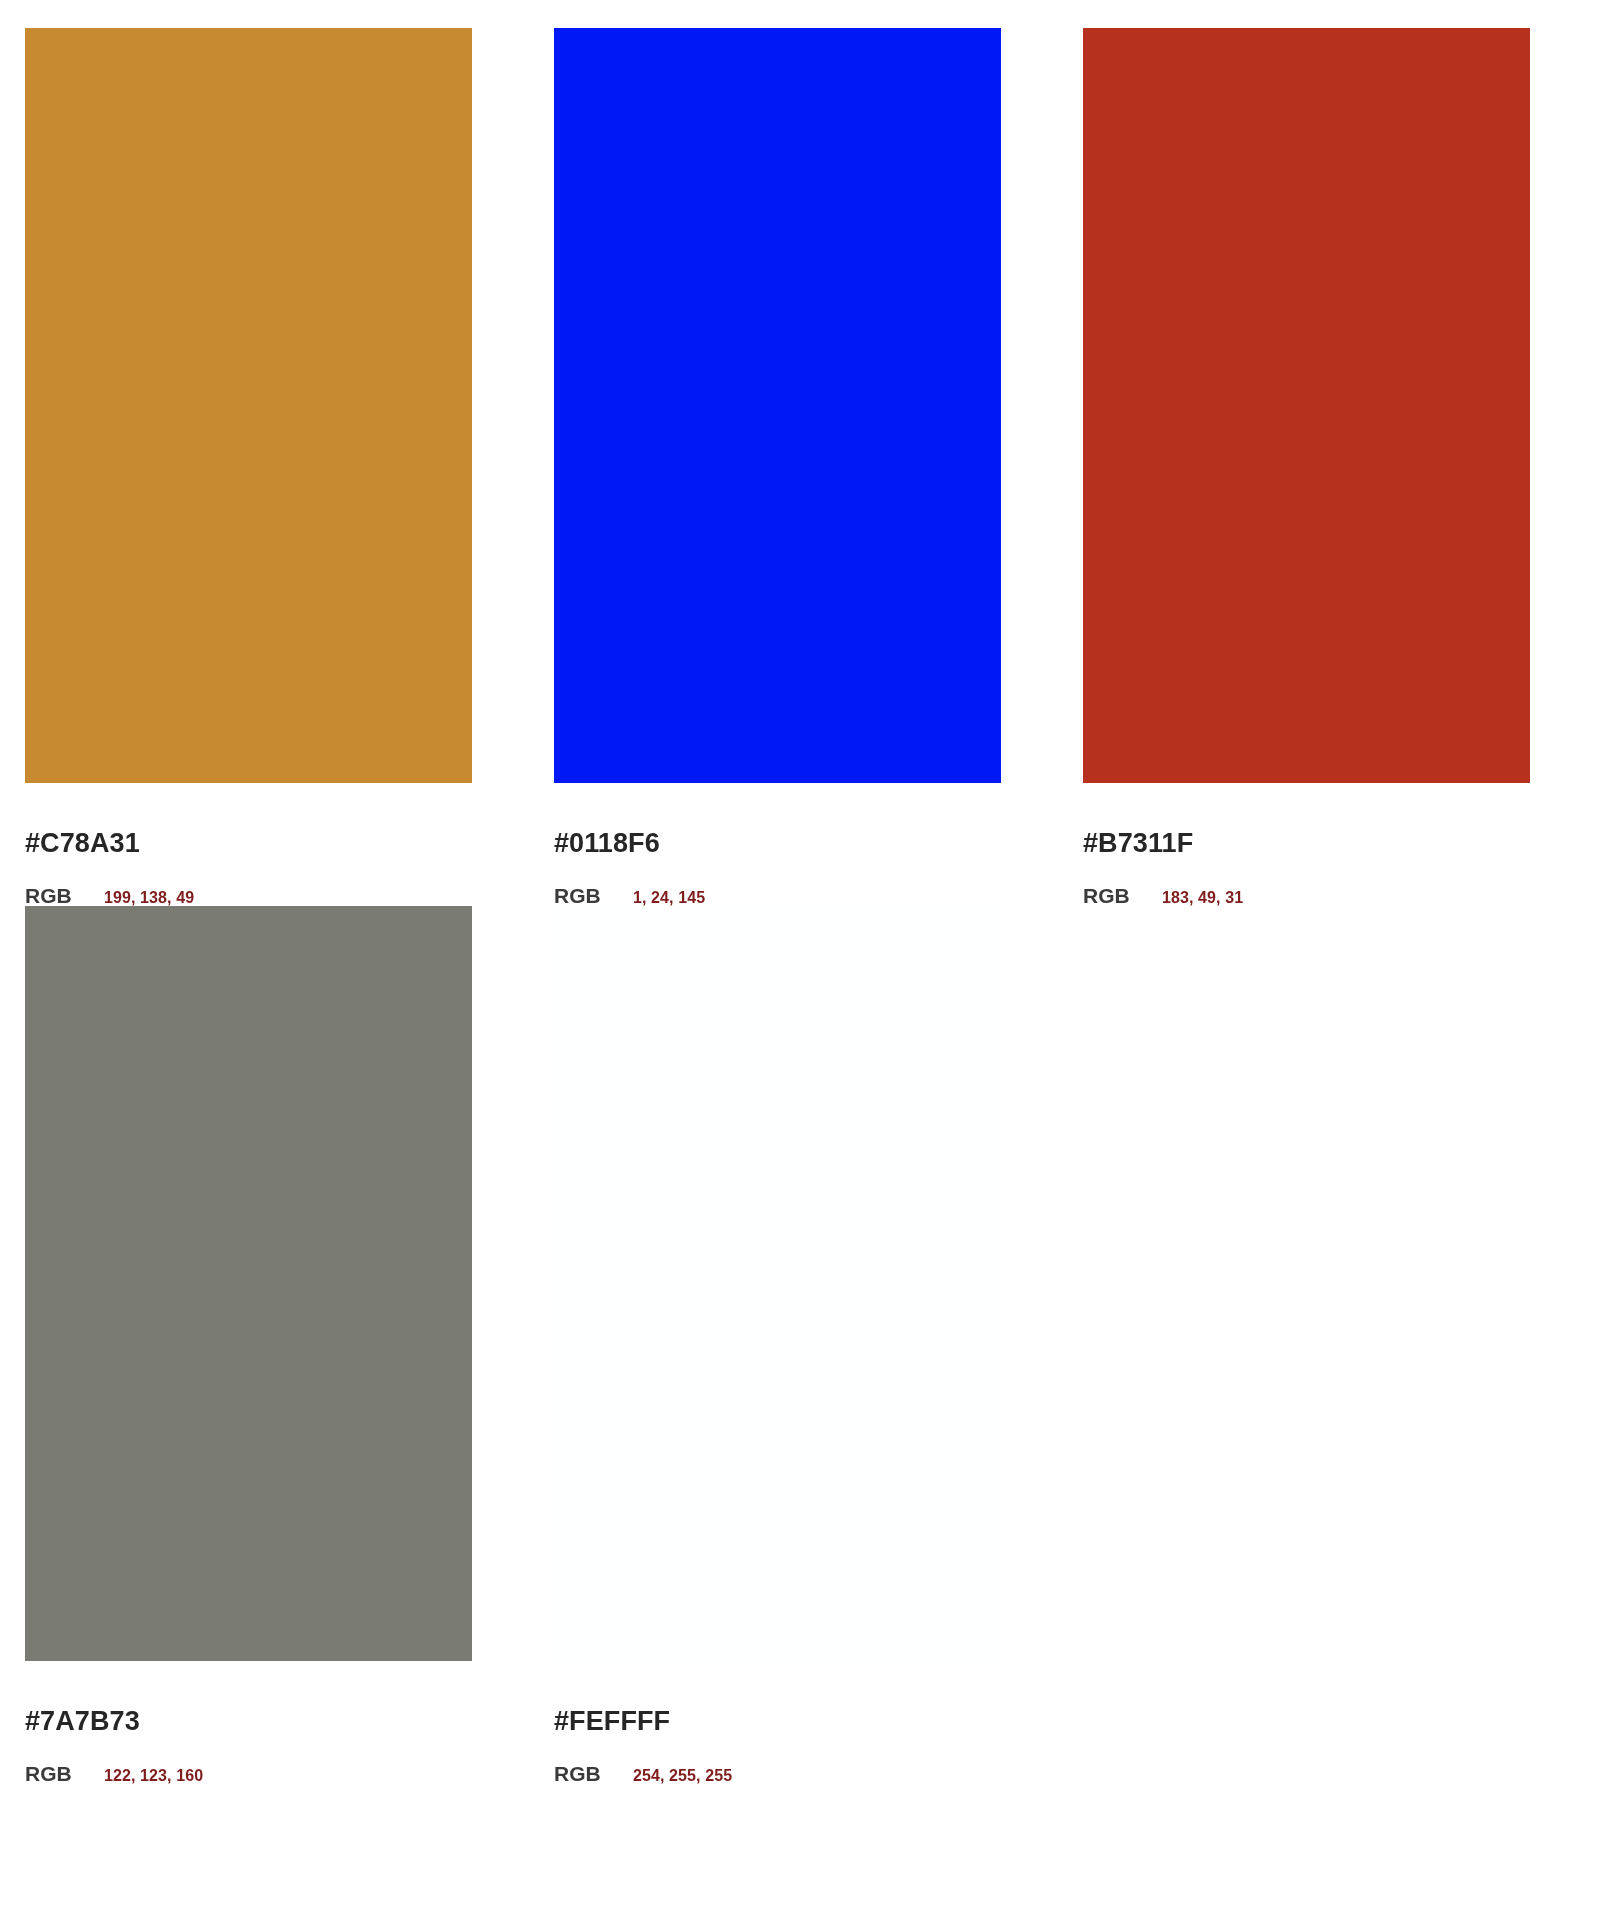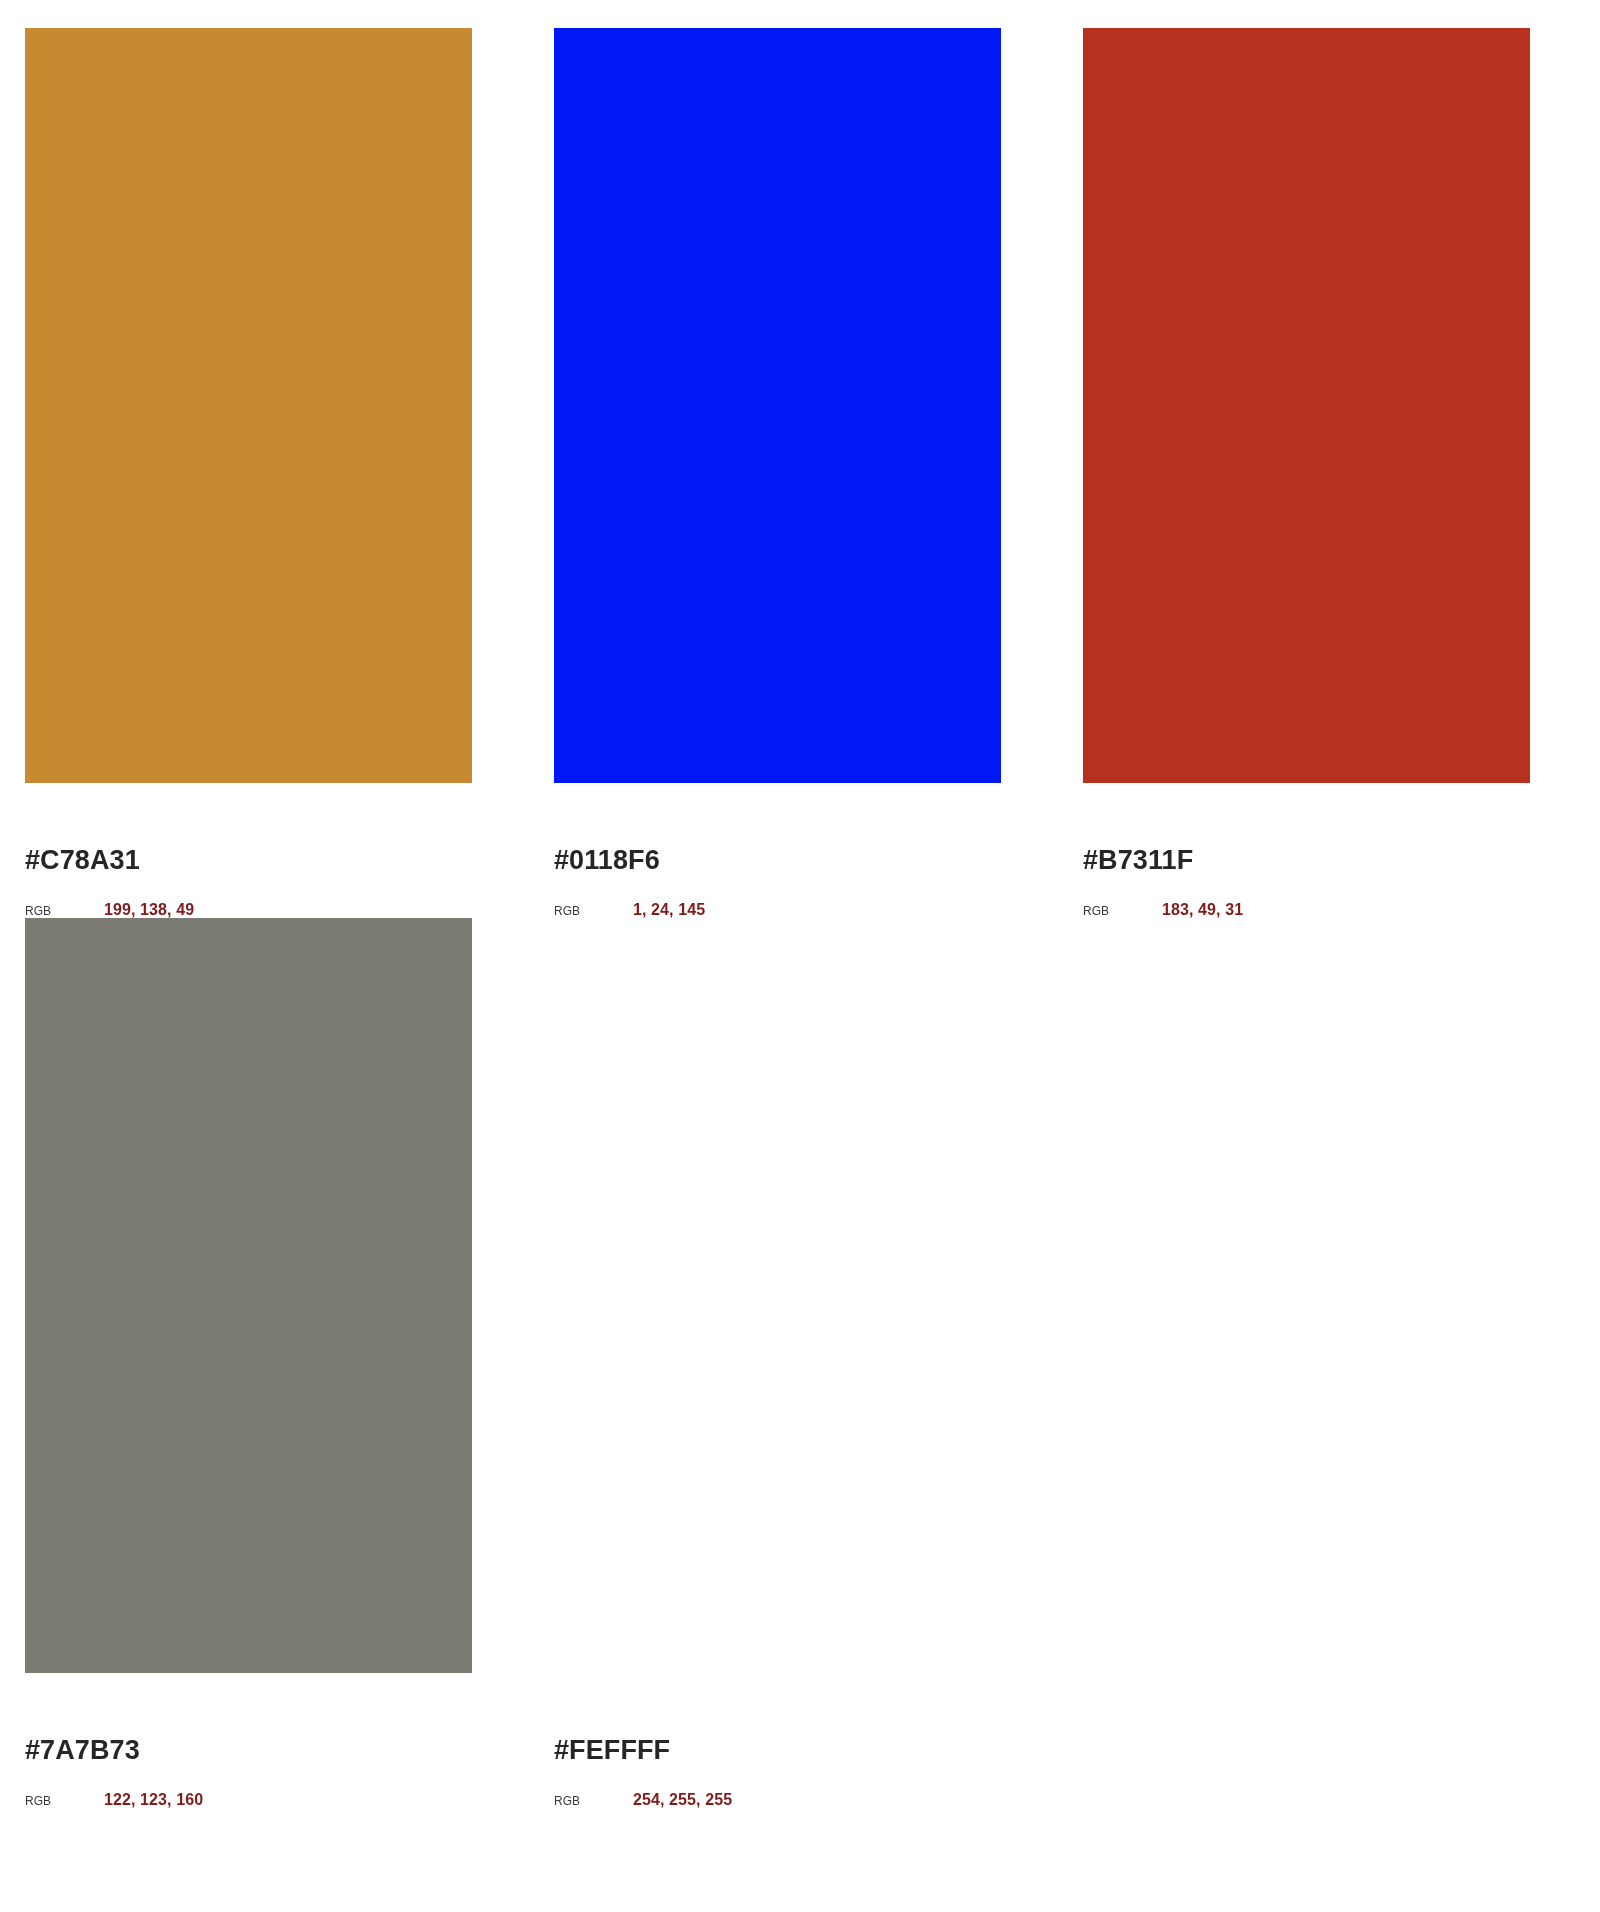--- a/index.html
+++ b/index.html
@@ -40,43 +40,43 @@
     margin-right: 13px;
   }
 
   .swatch-chip {
     width: 447px;
     height: 755px;
     display: block;
   }
 
   .swatch-meta {
-    padding-top: 64px;
+    padding-top: 47px;
   }
 
   .hex-label {
     font-size: 27px;
     font-weight: 700;
     letter-spacing: 0.1px;
     color: #262626;
     line-height: 1;
     white-space: nowrap;
   }
 
   .rgb-line {
     margin-top: 28px;
     display: flex;
     align-items: baseline;
     line-height: 1;
     white-space: nowrap;
   }
 
   .rgb-key {
-    font-size: 12px;
-    font-weight: 400;
+    font-size: 21px;
+    font-weight: 700;
     color: #3a3a3a;
     width: 79px;
     flex: none;
   }
 
   .rgb-value {
     font-size: 16px;
     font-weight: 700;
     color: #7f1d1d;
     letter-spacing: 0.1px;

